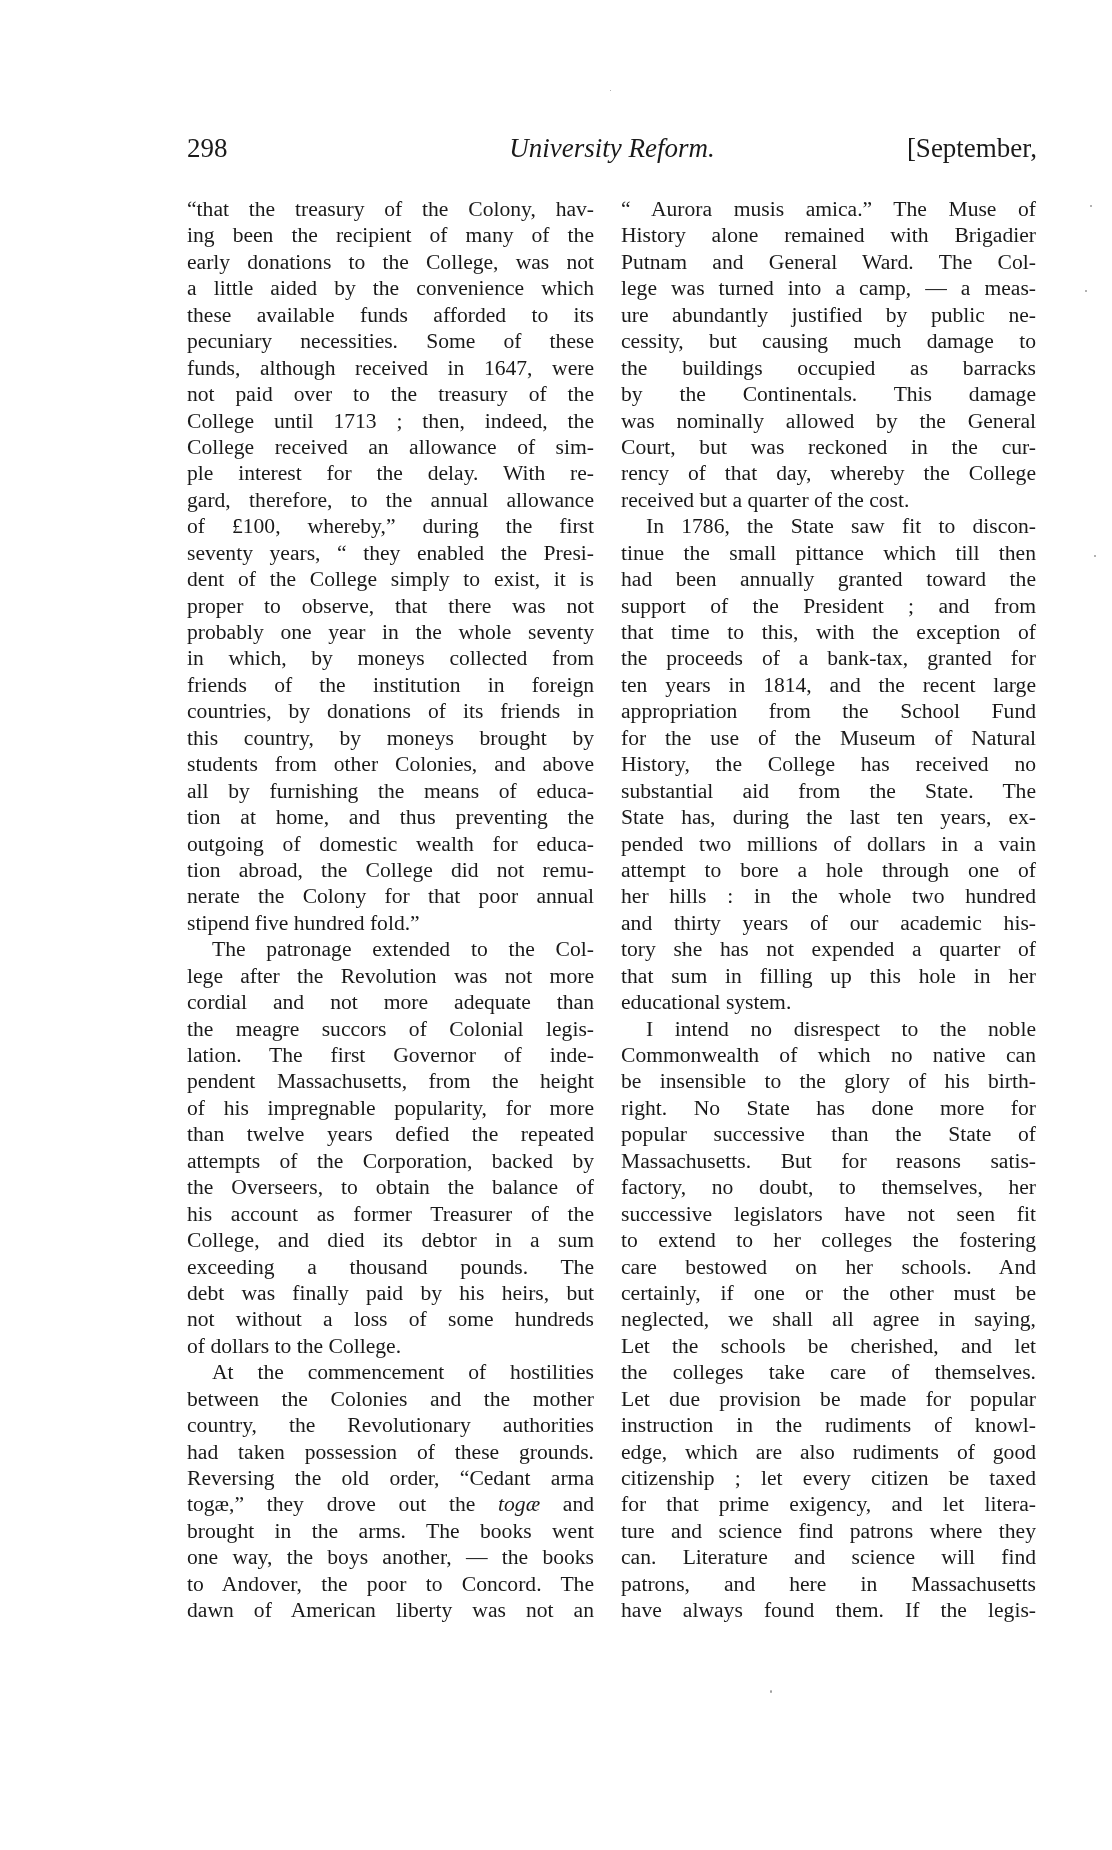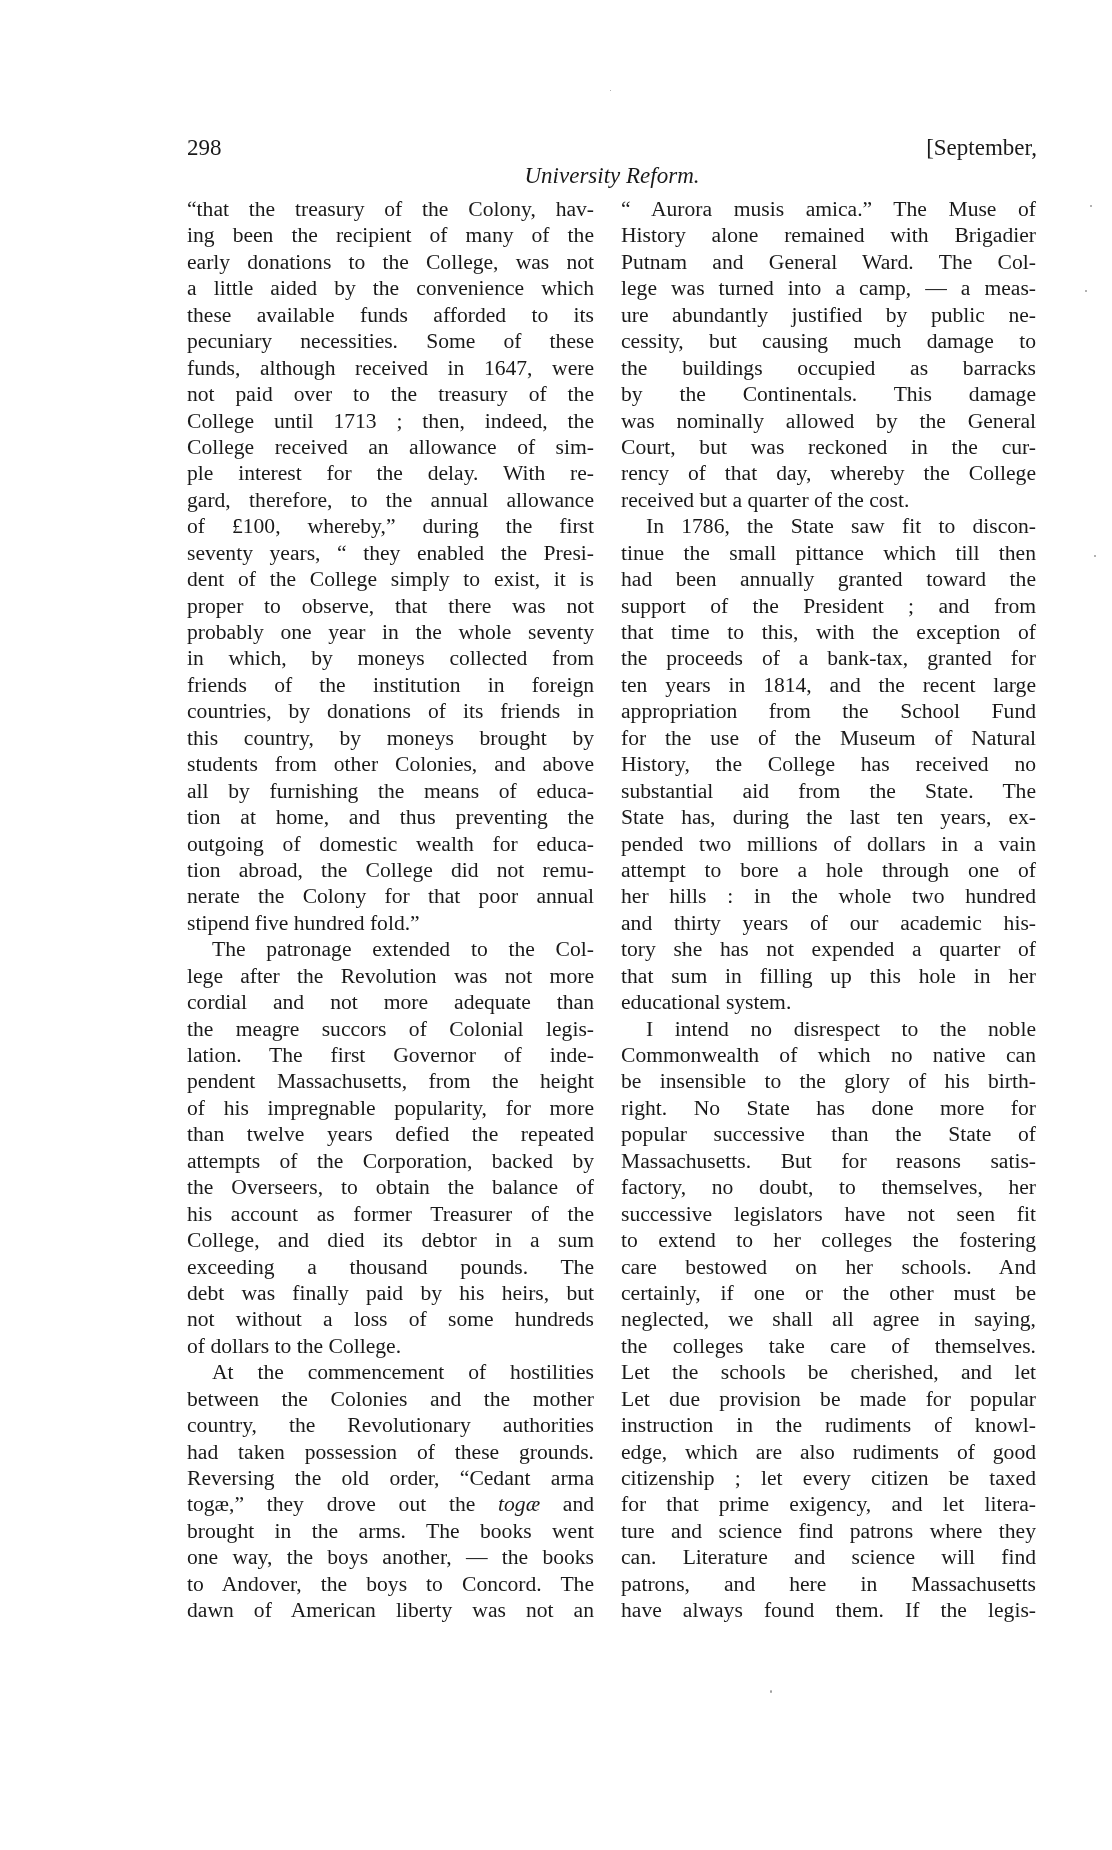--- a/index.html
+++ b/index.html
@@ -3,24 +3,24 @@
 <meta charset="utf-8">
 <style>
   html, body { margin: 0; padding: 0; background: #ffffff; }
   body {
     width: 1112px; height: 1850px; position: relative; overflow: hidden;
     font-family: "Liberation Serif", "DejaVu Serif", serif;
     color: #1a1a1a;
   }
   .running-head {
     position: absolute; left: 187px; top: 128px; width: 850px; height: 40px;
-    font-size: 23px; line-height: 40px;
+    font-size: 27px; line-height: 40px;
   }
   .page-number { position: absolute; left: 0; top: 0; }
-  .running-title { position: absolute; left: 0; right: 0; top: 0; text-align: center; font-style: italic; margin-top: 28px; }
+  .running-title { position: absolute; left: 0; right: 0; top: 0; text-align: center; font-style: italic; }
   .running-date { position: absolute; right: 0; top: 0; }
   .column {
     position: absolute; top: 196px;
     font-size: 21.6px; line-height: 26.45px;
   }
   .col-left { left: 187px; width: 407px; }
   .col-right { left: 621px; width: 415px; }
   .ln {
     display: block; height: 26.45px; white-space: nowrap;
     text-align: justify; text-align-last: justify;
@@ -90,21 +90,21 @@
     </div>
     <div>
       <span class="ln indent">At the commencement of hostilities</span>
       <span class="ln">between the Colonies and the mother</span>
       <span class="ln">country, the Revolutionary authorities</span>
       <span class="ln">had taken possession of these grounds.</span>
       <span class="ln">Reversing the old order, “Cedant arma</span>
       <span class="ln">togæ,” they drove out the <em>togæ</em> and</span>
       <span class="ln">brought in the arms. The books went</span>
       <span class="ln">one way, the boys another, — the books</span>
-      <span class="ln">to Andover, the boys to Concord. The</span>
+      <span class="ln">to Andover, the poor to Concord. The</span>
       <span class="ln">dawn of American liberty was not an</span>
     </div>
   </div>
 <div class="column col-right">
     <div>
       <span class="ln">“ Aurora musis amica.” The Muse of</span>
       <span class="ln">History alone remained with Brigadier</span>
       <span class="ln">Putnam and General Ward. The Col-</span>
       <span class="ln">lege was turned into a camp, — a meas-</span>
       <span class="ln">ure abundantly justified by public ne-</span>
@@ -143,22 +143,22 @@
       <span class="ln">be insensible to the glory of his birth-</span>
       <span class="ln">right. No State has done more for</span>
       <span class="ln">popular successive than the State of</span>
       <span class="ln">Massachusetts. But for reasons satis-</span>
       <span class="ln">factory, no doubt, to themselves, her</span>
       <span class="ln">successive legislators have not seen fit</span>
       <span class="ln">to extend to her colleges the fostering</span>
       <span class="ln">care bestowed on her schools. And</span>
       <span class="ln">certainly, if one or the other must be</span>
       <span class="ln">neglected, we shall all agree in saying,</span>
+      <span class="ln">Let the schools be cherished, and let</span>
       <span class="ln">the colleges take care of themselves.</span>
-      <span class="ln">Let the schools be cherished, and let</span>
       <span class="ln">Let due provision be made for popular</span>
       <span class="ln">instruction in the rudiments of knowl-</span>
       <span class="ln">edge, which are also rudiments of good</span>
       <span class="ln">citizenship ; let every citizen be taxed</span>
       <span class="ln">for that prime exigency, and let litera-</span>
       <span class="ln">ture and science find patrons where they</span>
       <span class="ln">can. Literature and science will find</span>
       <span class="ln">patrons, and here in Massachusetts</span>
       <span class="ln">have always found them. If the legis-</span>
     </div>

